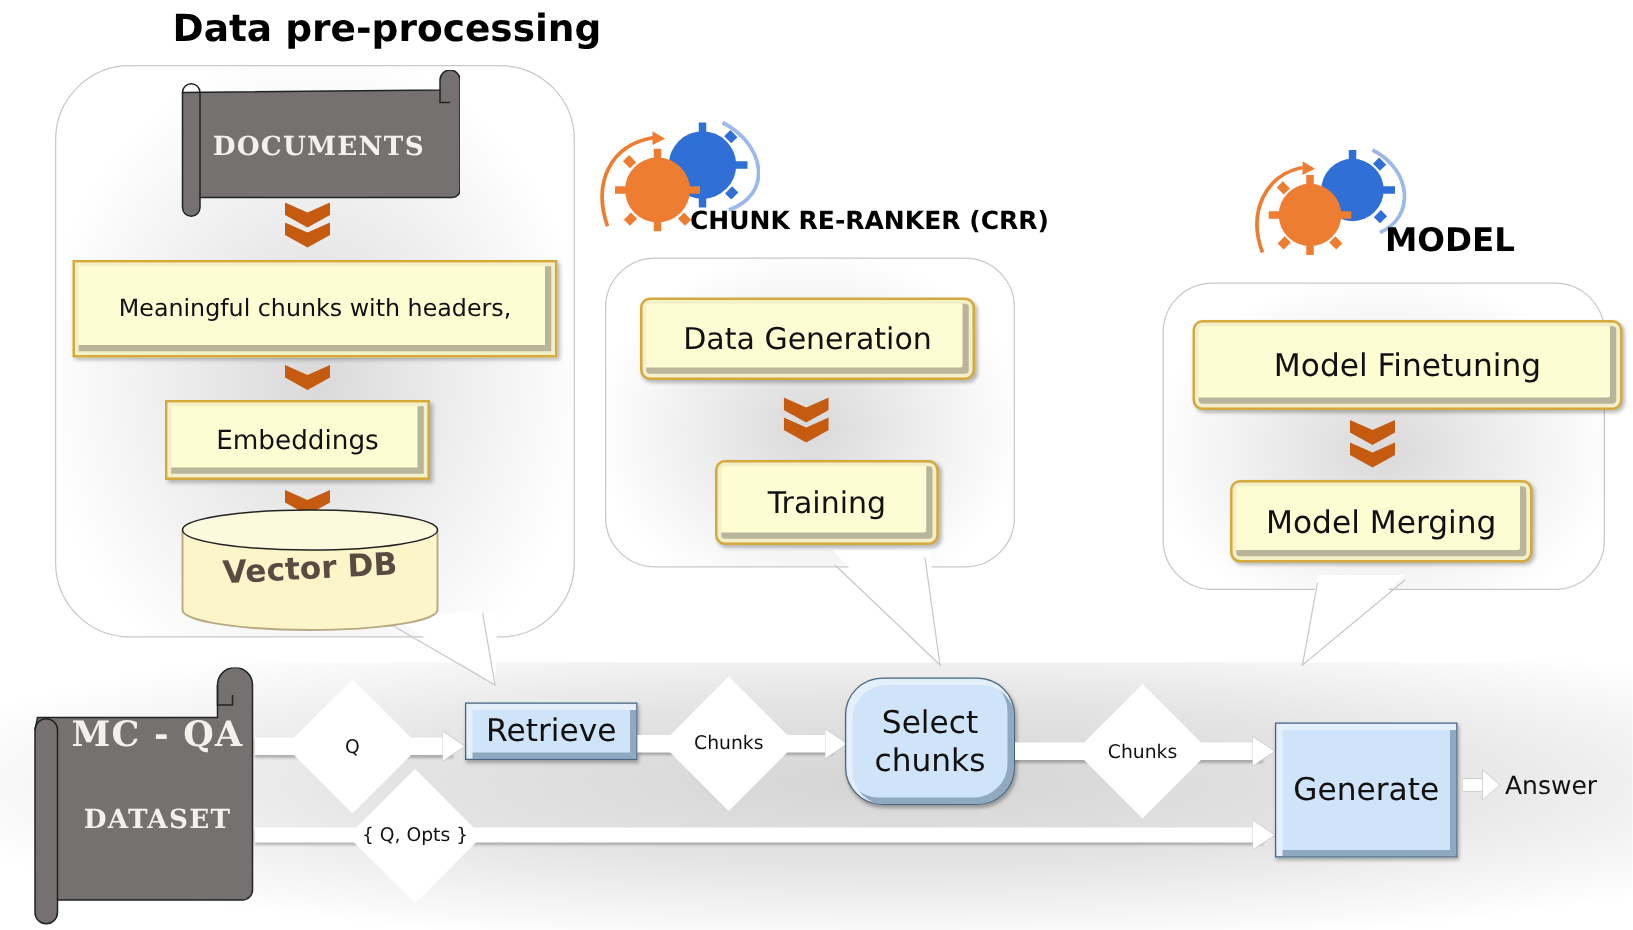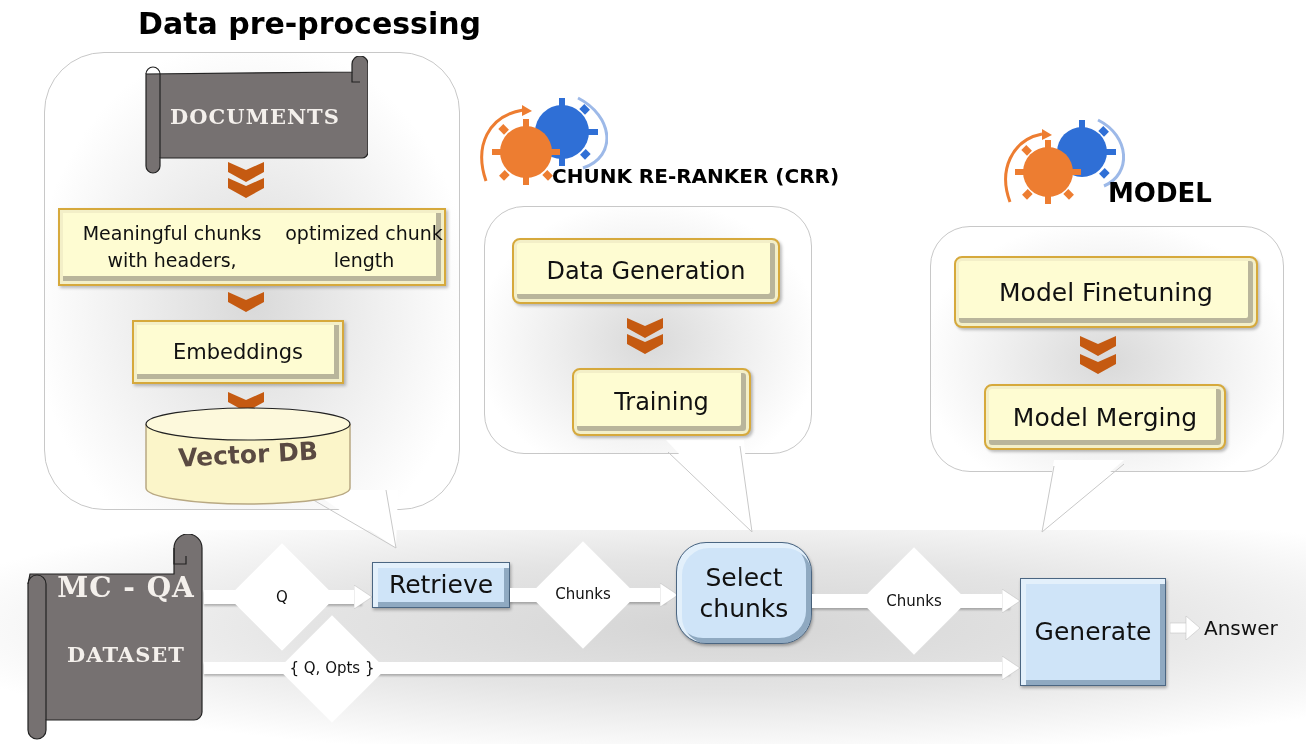--- a/index.html
+++ b/index.html
@@ -42,21 +42,20 @@
 </svg>
 <div class="abs scroll-text" style="left:160px;top:104px;width:190px;font-size:21px;">DOCUMENTS</div>
 
 <svg class="chev" style="left:228px;top:162px;" width="36" height="38">
   <polygon points="0,0 18,8 36,0 36,10 18,20 0,10" fill="#c55a11"></polygon>
   <polygon points="0,16 18,24 36,16 36,26 18,36 0,26" fill="#c55a11"></polygon>
 </svg>
 
 <div class="ybox" style="left:58px;top:208px;width:388px;height:78px;font-size:19px;line-height:1.4;flex-direction:row;">
   <span>Meaningful chunks with headers,</span>
-  <span>optimized chunk length</span>
 </div>
 
 <svg class="chev" style="left:228px;top:292px;" width="36" height="22">
   <polygon points="0,0 18,8 36,0 36,10 18,20 0,10" fill="#c55a11"></polygon>
 </svg>
 
 <div class="ybox" style="left:132px;top:320px;width:212px;height:64px;font-size:21px;">Embeddings</div>
 
 <svg class="chev" style="left:228px;top:392px;" width="36" height="22">
   <polygon points="0,0 18,8 36,0 36,10 18,20 0,10" fill="#c55a11"></polygon>
@@ -129,21 +128,21 @@
     </g>
 </svg>
 <div class="abs title" style="left:1108px;top:178px;font-size:26px;">MODEL</div>
 
 <div class="callout" style="left:930px;top:226px;width:352px;height:244px;border-radius:40px;"></div>
 <svg class="abs" style="left:1020px;top:460px;" width="110" height="80">
   <polygon points="34,0 104,0 22,72" fill="#ffffff"></polygon>
   <polyline points="34,6 22,72 104,4" fill="none" stroke="#c8c8c8" stroke-width="1"></polyline>
 </svg>
 
-<div class="ybox round" style="left:954px;top:256px;width:304px;height:72px;font-size:25px;">Model Finetuning</div>
+<div class="ybox round" style="left:954px;top:256px;width:344px;height:72px;font-size:25px;">Model Finetuning</div>
 <svg class="chev" style="left:1080px;top:336px;" width="36" height="40">
   <polygon points="0,0 18,8 36,0 36,10 18,20 0,10" fill="#c55a11"></polygon>
   <polygon points="0,18 18,26 36,18 36,28 18,38 0,28" fill="#c55a11"></polygon>
 </svg>
 <div class="ybox round" style="left:984px;top:384px;width:242px;height:66px;font-size:25px;">Model Merging</div>
 
 <svg class="abs" style="left:14px;top:534px;" width="196" height="206">
   <path d="M16,40 L160,40 L160,14 a14,14 0 0 1 28,0 L188,178 a8,8 0 0 1 -8,8 L32,186 L32,196 a9,9 0 0 1 -18,0 L14,50 Z" fill="#767171" stroke="#222" stroke-width="1.2"></path>
   <path d="M14,50 a9,9 0 0 1 18,0 L32,186" fill="none" stroke="#222" stroke-width="1.2"></path>
   <path d="M160,14 L160,30 L172,30 L172,22" fill="none" stroke="#222" stroke-width="1.2"></path>

